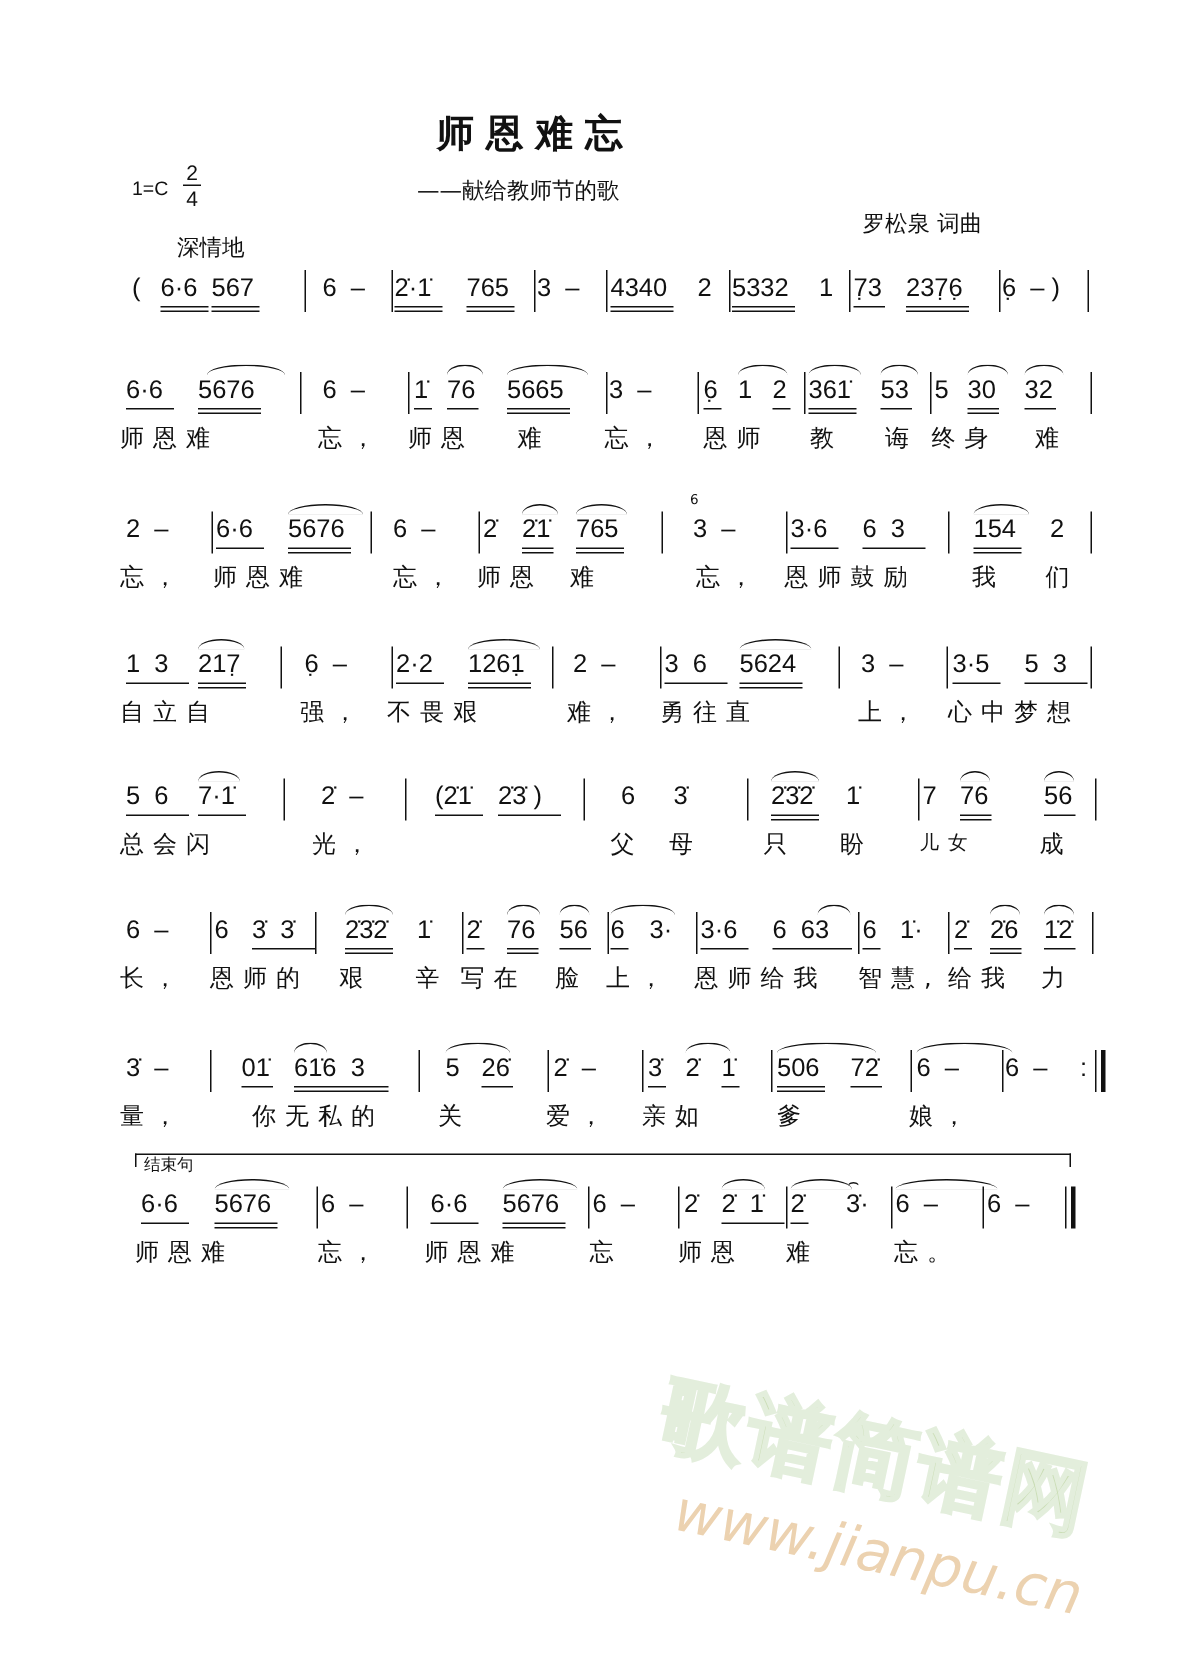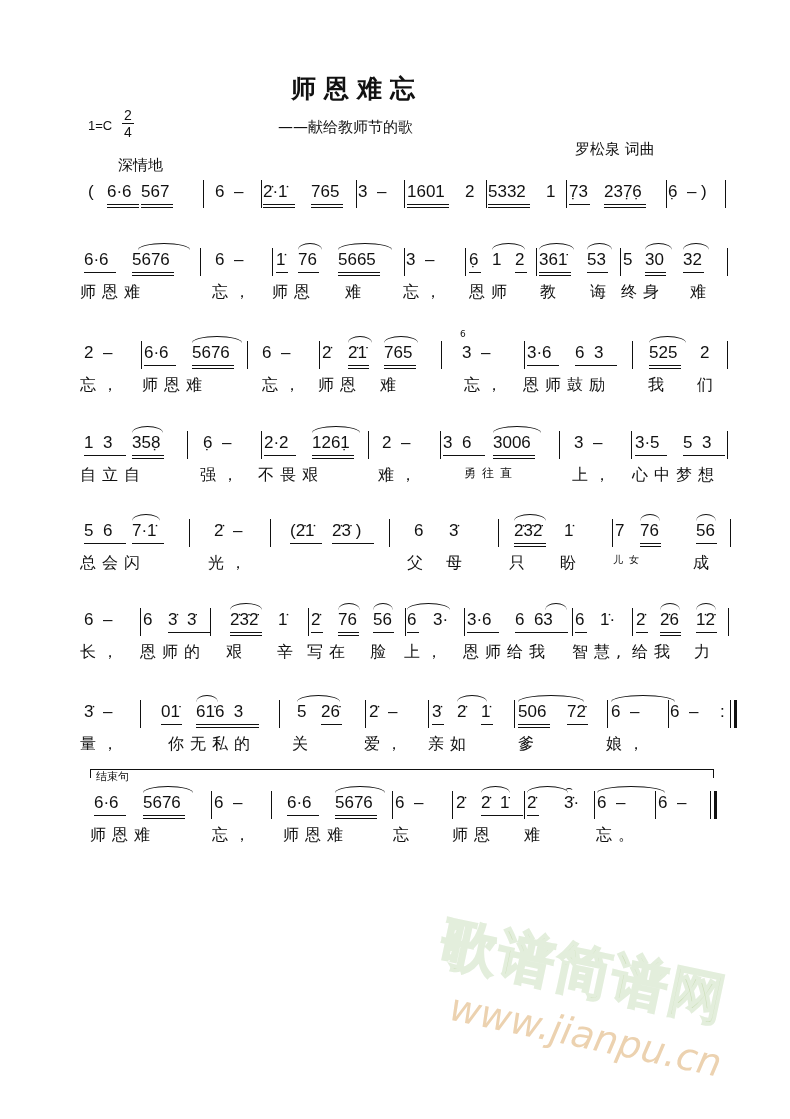--- a/index.html
+++ b/index.html
@@ -58,21 +58,21 @@
     <div class="barline" style="left: 261px; top: 180px;"></div>
     <div class="tok" style="left: 263px; top: 182px; font-family: &quot;Liberation Sans&quot;, sans-serif; font-size: 17px;">2̇·1̇</div>
     <div class="ul" style="left: 263px; top: 204px; width: 31.5px;"></div>
     <div class="ul" style="left: 263px; top: 207px; width: 31.5px;"></div>
     <div class="tok" style="left: 311px; top: 182px; font-family: &quot;Liberation Sans&quot;, sans-serif; font-size: 17px;">765</div>
     <div class="ul" style="left: 311px; top: 204px; width: 31.5px;"></div>
     <div class="ul" style="left: 311px; top: 207px; width: 31.5px;"></div>
     <div class="barline" style="left: 356px; top: 180px;"></div>
     <div class="tok" style="left: 358px; top: 182px; font-family: &quot;Liberation Sans&quot;, sans-serif; font-size: 17px;">3  –</div>
     <div class="barline" style="left: 404px; top: 180px;"></div>
-    <div class="tok" style="left: 407px; top: 182px; font-family: &quot;Liberation Sans&quot;, sans-serif; font-size: 17px;">1601</div>
+    <div class="tok" style="left: 407px; top: 182px; font-family: &quot;Liberation Sans&quot;, sans-serif; font-size: 17px;">4340</div>
     <div class="ul" style="left: 407px; top: 204px; width: 42px;"></div>
     <div class="ul" style="left: 407px; top: 207px; width: 42px;"></div>
     <div class="tok" style="left: 465px; top: 182px; font-family: &quot;Liberation Sans&quot;, sans-serif; font-size: 17px;">2</div>
     <div class="barline" style="left: 486px; top: 180px;"></div>
     <div class="tok" style="left: 488px; top: 182px; font-family: &quot;Liberation Sans&quot;, sans-serif; font-size: 17px;">5332</div>
     <div class="ul" style="left: 488px; top: 204px; width: 42px;"></div>
     <div class="ul" style="left: 488px; top: 207px; width: 42px;"></div>
     <div class="tok" style="left: 546px; top: 182px; font-family: &quot;Liberation Sans&quot;, sans-serif; font-size: 17px;">1</div>
     <div class="barline" style="left: 566px; top: 180px;"></div>
     <div class="tok" style="left: 569px; top: 182px; font-family: &quot;Liberation Sans&quot;, sans-serif; font-size: 17px;">7̣3</div>
@@ -156,76 +156,76 @@
     <div class="ul" style="left: 384px; top: 365px; width: 31.5px;"></div>
     <div class="ul" style="left: 384px; top: 368px; width: 31.5px;"></div>
     <div class="barline" style="left: 441px; top: 341px;"></div>
     <div class="tok" style="left: 462px; top: 343px; font-family: &quot;Liberation Sans&quot;, sans-serif; font-size: 17px;">3  –</div>
     <div class="barline" style="left: 524px; top: 341px;"></div>
     <div class="tok" style="left: 527px; top: 343px; font-family: &quot;Liberation Sans&quot;, sans-serif; font-size: 17px;">3·6</div>
     <div class="ul" style="left: 527px; top: 365px; width: 31.5px;"></div>
     <div class="tok" style="left: 575px; top: 343px; font-family: &quot;Liberation Sans&quot;, sans-serif; font-size: 17px;">6  3</div>
     <div class="ul" style="left: 575px; top: 365px; width: 42px;"></div>
     <div class="barline" style="left: 632px; top: 341px;"></div>
-    <div class="tok" style="left: 649px; top: 343px; font-family: &quot;Liberation Sans&quot;, sans-serif; font-size: 17px;">525</div>
+    <div class="tok" style="left: 649px; top: 343px; font-family: &quot;Liberation Sans&quot;, sans-serif; font-size: 17px;">154</div>
     <div class="ul" style="left: 649px; top: 365px; width: 31.5px;"></div>
     <div class="ul" style="left: 649px; top: 368px; width: 31.5px;"></div>
     <div class="tok" style="left: 700px; top: 343px; font-family: &quot;Liberation Sans&quot;, sans-serif; font-size: 17px;">2</div>
     <div class="barline" style="left: 727px; top: 341px;"></div>
     <div class="slur" style="left: 192px; top: 336px; width: 50px;"></div>
     <div class="slur" style="left: 348px; top: 336px; width: 24px;"></div>
     <div class="slur" style="left: 384px; top: 336px; width: 34px;"></div>
     <div class="slur" style="left: 649px; top: 336px; width: 37px;"></div>
     <div class="tok" style="left: 460px; top: 329px; font-size: 9px;">6</div>
     <div class="lyr" style="left: 80px; top: 375px; font-size: 16px; letter-spacing: 6px;">忘，</div>
     <div class="lyr" style="left: 142px; top: 375px; font-size: 16px; letter-spacing: 6px;">师恩难</div>
     <div class="lyr" style="left: 262px; top: 375px; font-size: 16px; letter-spacing: 6px;">忘，</div>
     <div class="lyr" style="left: 318px; top: 375px; font-size: 16px; letter-spacing: 6px;">师恩</div>
     <div class="lyr" style="left: 380px; top: 375px; font-size: 16px; letter-spacing: 6px;">难</div>
     <div class="lyr" style="left: 464px; top: 375px; font-size: 16px; letter-spacing: 6px;">忘，</div>
     <div class="lyr" style="left: 523px; top: 375px; font-size: 16px; letter-spacing: 6px;">恩师鼓励</div>
     <div class="lyr" style="left: 648px; top: 375px; font-size: 16px; letter-spacing: 6px;">我</div>
     <div class="lyr" style="left: 697px; top: 375px; font-size: 16px; letter-spacing: 6px;">们</div>
     <div class="tok" style="left: 84px; top: 433px; font-family: &quot;Liberation Sans&quot;, sans-serif; font-size: 17px;">1  3</div>
     <div class="ul" style="left: 84px; top: 455px; width: 42px;"></div>
-    <div class="tok" style="left: 132px; top: 433px; font-family: &quot;Liberation Sans&quot;, sans-serif; font-size: 17px;">358̣</div>
+    <div class="tok" style="left: 132px; top: 433px; font-family: &quot;Liberation Sans&quot;, sans-serif; font-size: 17px;">217̣</div>
     <div class="ul" style="left: 132px; top: 455px; width: 31.5px;"></div>
     <div class="ul" style="left: 132px; top: 458px; width: 31.5px;"></div>
     <div class="barline" style="left: 187px; top: 431px;"></div>
     <div class="tok" style="left: 203px; top: 433px; font-family: &quot;Liberation Sans&quot;, sans-serif; font-size: 17px;">6̣  –</div>
     <div class="barline" style="left: 261px; top: 431px;"></div>
     <div class="tok" style="left: 264px; top: 433px; font-family: &quot;Liberation Sans&quot;, sans-serif; font-size: 17px;">2·2</div>
     <div class="ul" style="left: 264px; top: 455px; width: 31.5px;"></div>
     <div class="tok" style="left: 312px; top: 433px; font-family: &quot;Liberation Sans&quot;, sans-serif; font-size: 17px;">1261̣</div>
     <div class="ul" style="left: 312px; top: 455px; width: 42px;"></div>
     <div class="ul" style="left: 312px; top: 458px; width: 42px;"></div>
     <div class="barline" style="left: 368px; top: 431px;"></div>
     <div class="tok" style="left: 382px; top: 433px; font-family: &quot;Liberation Sans&quot;, sans-serif; font-size: 17px;">2  –</div>
     <div class="barline" style="left: 440px; top: 431px;"></div>
     <div class="tok" style="left: 443px; top: 433px; font-family: &quot;Liberation Sans&quot;, sans-serif; font-size: 17px;">3  6</div>
     <div class="ul" style="left: 443px; top: 455px; width: 42px;"></div>
-    <div class="tok" style="left: 493px; top: 433px; font-family: &quot;Liberation Sans&quot;, sans-serif; font-size: 17px;">3006</div>
+    <div class="tok" style="left: 493px; top: 433px; font-family: &quot;Liberation Sans&quot;, sans-serif; font-size: 17px;">5624</div>
     <div class="ul" style="left: 493px; top: 455px; width: 42px;"></div>
     <div class="ul" style="left: 493px; top: 458px; width: 42px;"></div>
     <div class="barline" style="left: 559px; top: 431px;"></div>
     <div class="tok" style="left: 574px; top: 433px; font-family: &quot;Liberation Sans&quot;, sans-serif; font-size: 17px;">3  –</div>
     <div class="barline" style="left: 631px; top: 431px;"></div>
     <div class="tok" style="left: 635px; top: 433px; font-family: &quot;Liberation Sans&quot;, sans-serif; font-size: 17px;">3·5</div>
     <div class="ul" style="left: 635px; top: 455px; width: 31.5px;"></div>
     <div class="tok" style="left: 683px; top: 433px; font-family: &quot;Liberation Sans&quot;, sans-serif; font-size: 17px;">5  3</div>
     <div class="ul" style="left: 683px; top: 455px; width: 42px;"></div>
     <div class="barline" style="left: 727px; top: 431px;"></div>
     <div class="slur" style="left: 132px; top: 426px; width: 31px;"></div>
     <div class="slur" style="left: 312px; top: 426px; width: 48px;"></div>
     <div class="slur" style="left: 493px; top: 426px; width: 48px;"></div>
     <div class="lyr" style="left: 80px; top: 465px; font-size: 16px; letter-spacing: 6px;">自立自</div>
     <div class="lyr" style="left: 200px; top: 465px; font-size: 16px; letter-spacing: 6px;">强，</div>
     <div class="lyr" style="left: 258px; top: 465px; font-size: 16px; letter-spacing: 6px;">不畏艰</div>
     <div class="lyr" style="left: 378px; top: 465px; font-size: 16px; letter-spacing: 6px;">难，</div>
-    <div class="lyr" style="left: 464px; top: 465px; font-size: 12px; letter-spacing: 6px;">勇往直</div>
+    <div class="lyr" style="left: 440px; top: 465px; font-size: 16px; letter-spacing: 6px;">勇往直</div>
     <div class="lyr" style="left: 572px; top: 465px; font-size: 16px; letter-spacing: 6px;">上，</div>
     <div class="lyr" style="left: 632px; top: 465px; font-size: 16px; letter-spacing: 6px;">心中梦想</div>
     <div class="tok" style="left: 84px; top: 521px; font-family: &quot;Liberation Sans&quot;, sans-serif; font-size: 17px;">5  6</div>
     <div class="ul" style="left: 84px; top: 543px; width: 42px;"></div>
     <div class="tok" style="left: 132px; top: 521px; font-family: &quot;Liberation Sans&quot;, sans-serif; font-size: 17px;">7·1̇</div>
     <div class="ul" style="left: 132px; top: 543px; width: 31.5px;"></div>
     <div class="barline" style="left: 189px; top: 519px;"></div>
     <div class="tok" style="left: 214px; top: 521px; font-family: &quot;Liberation Sans&quot;, sans-serif; font-size: 17px;">2̇  –</div>
     <div class="barline" style="left: 270px; top: 519px;"></div>
     <div class="tok" style="left: 290px; top: 521px; font-family: &quot;Liberation Sans&quot;, sans-serif; font-size: 17px;">(2̇1̇</div>
@@ -251,21 +251,21 @@
     <div class="slur" style="left: 132px; top: 514px; width: 28px;"></div>
     <div class="slur" style="left: 514px; top: 514px; width: 32px;"></div>
     <div class="slur" style="left: 640px; top: 514px; width: 20px;"></div>
     <div class="slur" style="left: 696px; top: 514px; width: 20px;"></div>
     <div class="lyr" style="left: 80px; top: 553px; font-size: 16px; letter-spacing: 6px;">总会闪</div>
     <div class="lyr" style="left: 208px; top: 553px; font-size: 16px; letter-spacing: 6px;">光，</div>
     <div class="lyr" style="left: 407px; top: 553px; font-size: 16px; letter-spacing: 6px;">父</div>
     <div class="lyr" style="left: 446px; top: 553px; font-size: 16px; letter-spacing: 6px;">母</div>
     <div class="lyr" style="left: 509px; top: 553px; font-size: 16px; letter-spacing: 6px;">只</div>
     <div class="lyr" style="left: 560px; top: 553px; font-size: 16px; letter-spacing: 6px;">盼</div>
-    <div class="lyr" style="left: 613px; top: 553px; font-size: 10px; letter-spacing: 6px;">儿女</div>
+    <div class="lyr" style="left: 613px; top: 553px; font-size: 13px; letter-spacing: 6px;">儿女</div>
     <div class="lyr" style="left: 693px; top: 553px; font-size: 16px; letter-spacing: 6px;">成</div>
     <div class="tok" style="left: 84px; top: 610px; font-family: &quot;Liberation Sans&quot;, sans-serif; font-size: 17px;">6  –</div>
     <div class="barline" style="left: 140px; top: 608px;"></div>
     <div class="tok" style="left: 143px; top: 610px; font-family: &quot;Liberation Sans&quot;, sans-serif; font-size: 17px;">6</div>
     <div class="tok" style="left: 168px; top: 610px; font-family: &quot;Liberation Sans&quot;, sans-serif; font-size: 17px;">3̇  3̇</div>
     <div class="ul" style="left: 168px; top: 632px; width: 42px;"></div>
     <div class="barline" style="left: 210px; top: 608px;"></div>
     <div class="tok" style="left: 230px; top: 610px; font-family: &quot;Liberation Sans&quot;, sans-serif; font-size: 17px;">2̇3̇2̇</div>
     <div class="ul" style="left: 230px; top: 632px; width: 31.5px;"></div>
     <div class="ul" style="left: 230px; top: 635px; width: 31.5px;"></div>

